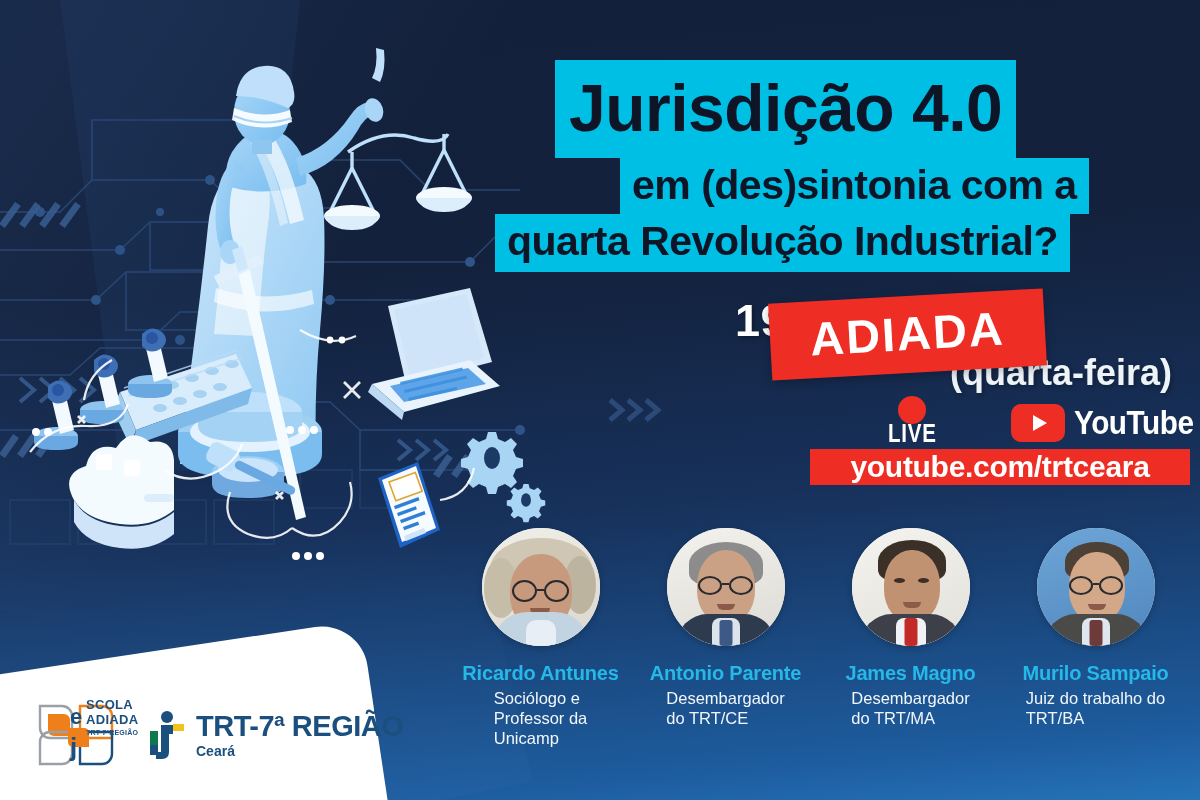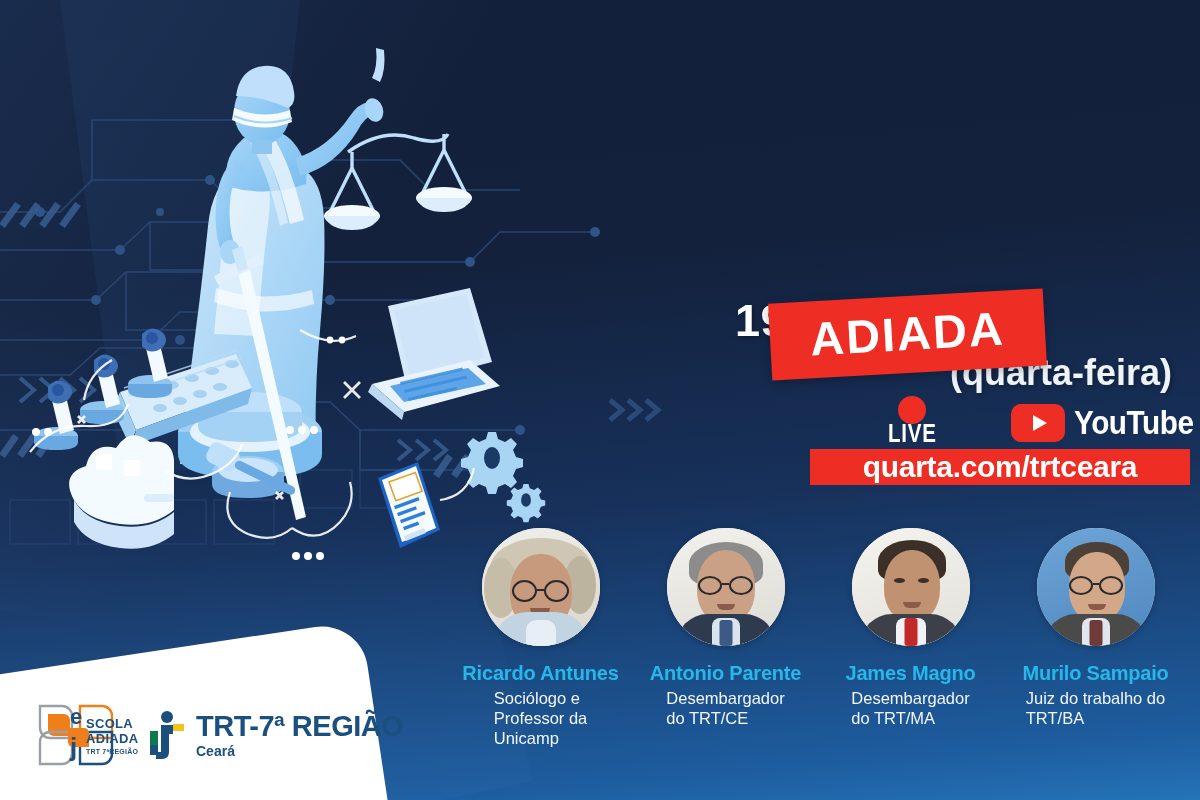--- a/index.html
+++ b/index.html
@@ -157,21 +157,21 @@
     position:absolute; left:-40px; top:700px;
     width:400px; height:160px; background:#fff;
   }
   .logos {
     position:absolute; left:34px; top:698px;
     display:flex; align-items:center; gap:22px;
   }
 
   
   .ej { position:relative; width:88px; height:74px; }
-  .ej-txt { position:absolute; left:52px; top:19px; line-height:1; }
+  .ej-txt { position:absolute; left:52px; top:0; line-height:1; }
   .ej-l1 { font-size:13px; font-weight:700; color:#1b4f7e; letter-spacing:.3px; }
   .ej-l2 { font-size:13px; font-weight:700; color:#1b4f7e; letter-spacing:.3px; }
   .ej-l3 { font-size:7px; font-weight:700; color:#1b4f7e; letter-spacing:.2px; }
 
   
   .trt { display:flex; align-items:center; gap:10px; }
   .trt-mark { position:relative; width:42px; height:52px; }
   .trt-txt { line-height:1; }
   .trt-l1 { font-size:29px; font-weight:700; color:#1b4f7e; letter-spacing:-.5px; white-space:nowrap; }
   .trt-l2 { font-size:14px; font-weight:700; color:#1b4f7e; margin-top:3px; }
@@ -453,34 +453,39 @@
       <circle cx="330" cy="340" r="3.4"></circle>
         <circle cx="342" cy="340" r="3.4"></circle>
     </g>
     <g stroke="#ffffff" stroke-width="2.8" opacity=".9">
       <path d="M344 382 l16 16 M360 382 l-16 16"></path>
       <path d="M276 492 l7 7 M283 492 l-7 7"></path>
       <path d="M78 416 l7 7 M85 416 l-7 7"></path>
     </g>
   </svg>
 
+  <div class="title-wrap">
+    <span class="tline tline1">Jurisdição 4.0</span>
+    <span class="tline tline2">em (des)sintonia com a</span>
+    <span class="tline tline3">quarta Revolução Industrial?</span>
+  </div>
 
   <div class="date-row">19/05 às 17h</div>
   <div class="date-sub">(quarta-feira)</div>
   <div class="adiada">ADIADA</div>
 
   <div class="live-dot"></div>
   <div class="live-text">LIVE</div>
   <div class="yt-logo">
     <div class="yt-badge">
         <div class="yt-tri"></div>
       </div>
     <div class="yt-word">YouTube</div>
   </div>
-  <div class="url-bar">quarta.com/trtceara</div>
+  <div class="url-bar">youtube.com/trtceara</div>
 
   <div class="speakers">
 
     <div class="sp">
       <div class="sp-photo">
         <div class="f-bg" style="background:linear-gradient(160deg,#f0efe9,#d9d6cd);"></div>
         <div class="f-hair" style="left:8px;top:10px;width:102px;height:62px;border-radius:52% 52% 38% 38%;background:#cfc6b4;"></div>
         <div class="f-hair" style="left:2px;top:30px;width:34px;height:60px;border-radius:50%;background:#c6bda9;"></div>
         <div class="f-hair" style="right:4px;top:28px;width:32px;height:58px;border-radius:50%;background:#bdb49f;"></div>
         <div class="f-head" style="left:28px;top:26px;width:62px;height:76px;background:#c79a7e;"></div>

